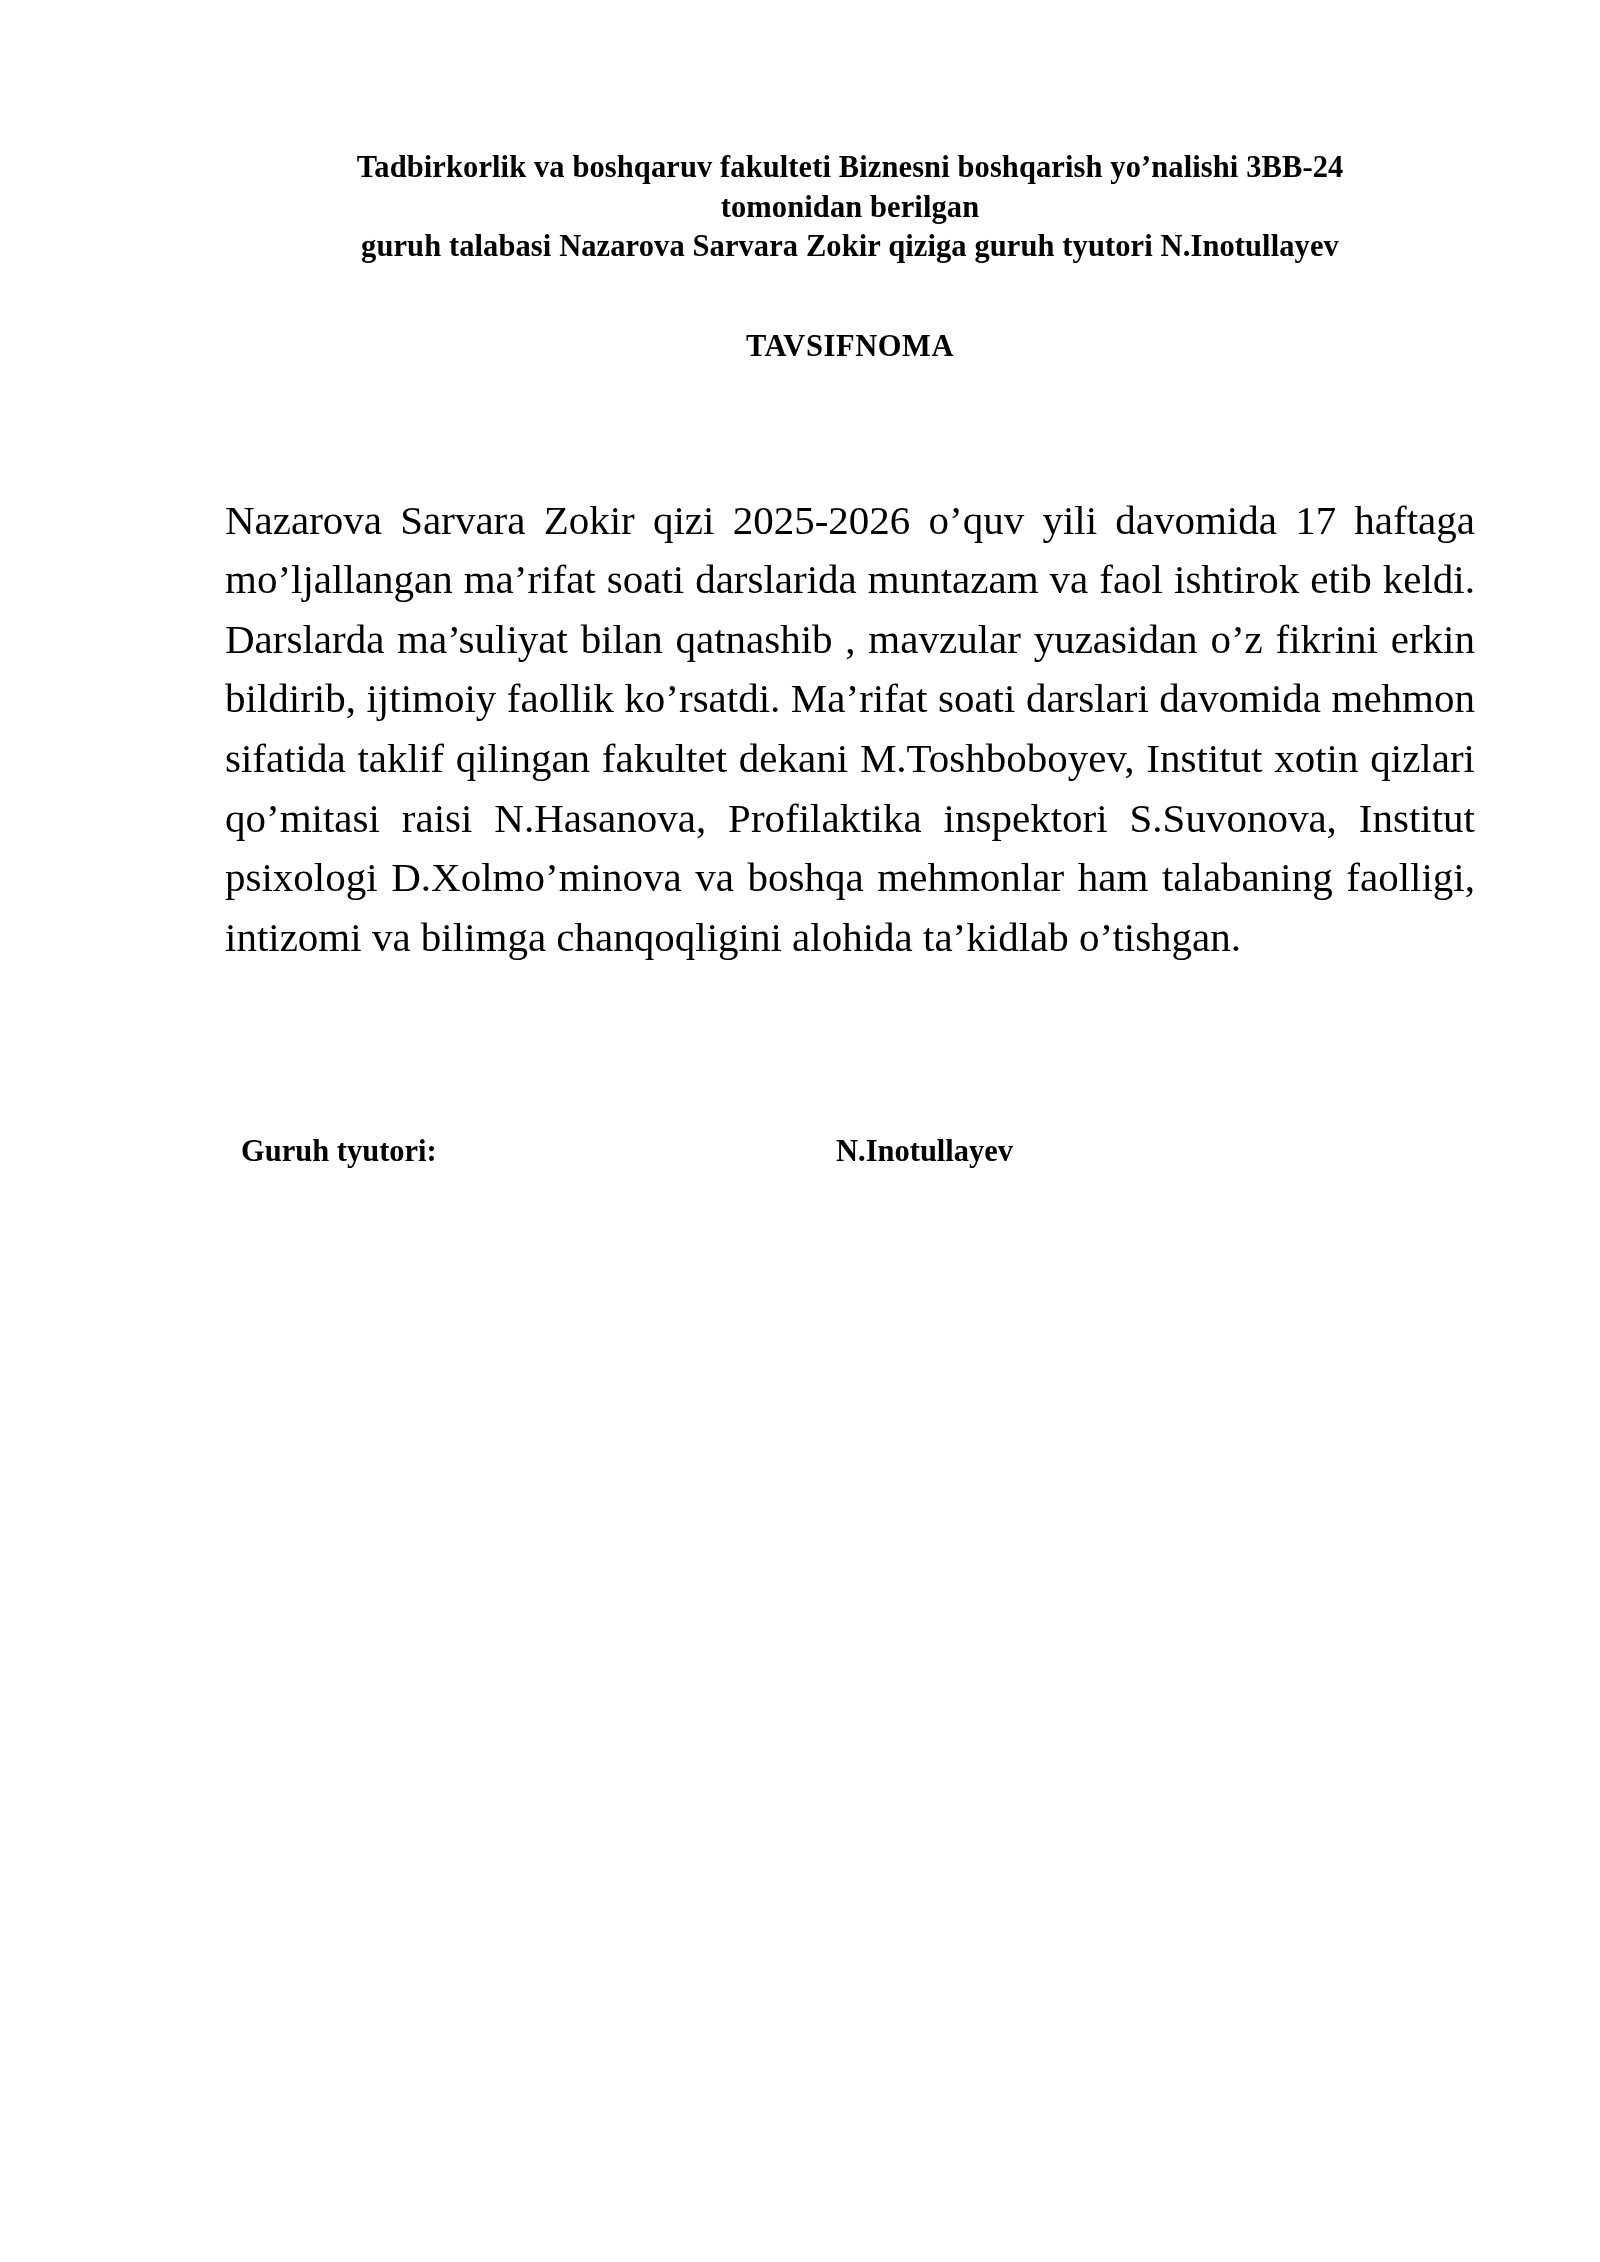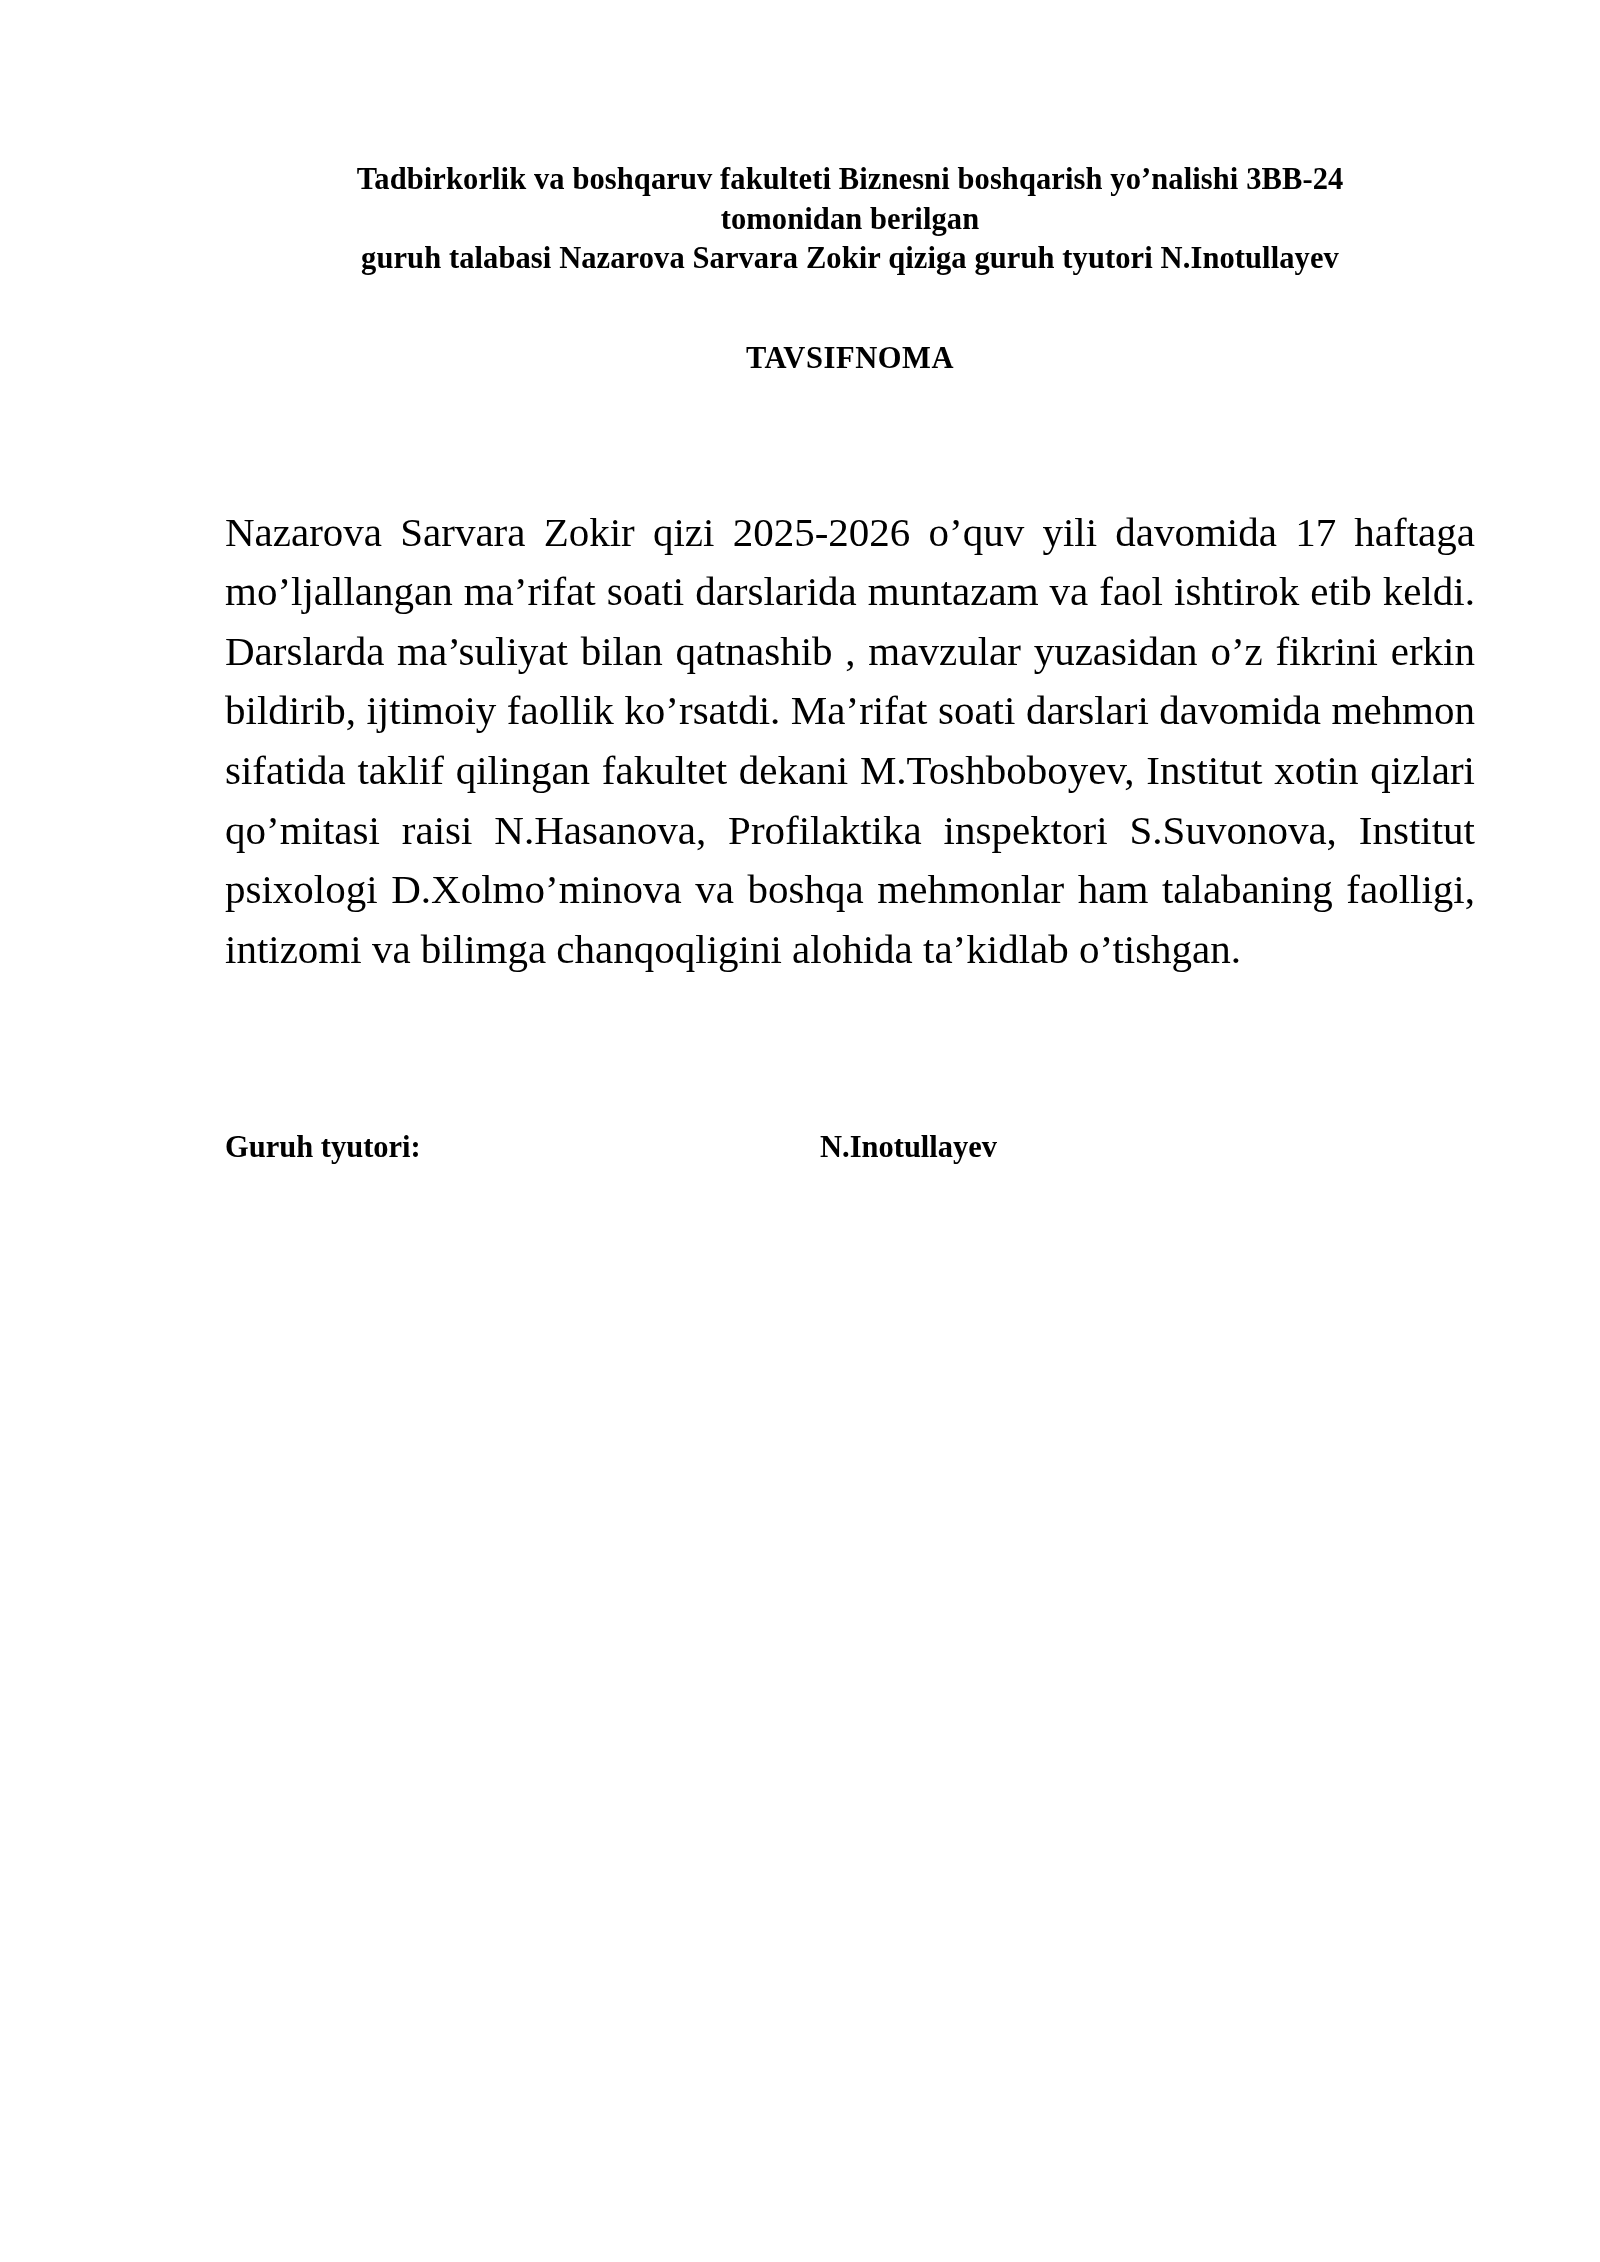--- a/index.html
+++ b/index.html
@@ -23,21 +23,21 @@
     overflow: hidden;
   }
   .content {
     position: absolute;
     left: 225px;
     top: 0;
     width: 1250px;
   }
   
   .doc-title {
-    margin: 12px;
+    margin: 0;
     padding-top: 148px;
     text-align: center;
     font-weight: bold;
     font-size: 30.5px;
     line-height: 1.30;
     letter-spacing: 0.1px;
   }
   .doc-title .tline {
     display: block;
   }
@@ -55,21 +55,21 @@
     margin: 0;
     padding-top: 107px;
     text-align: justify;
     text-justify: inter-word;
     font-size: 41px;
     line-height: 1.455;
     hyphens: none;
   }
   
   .signature-row {
-    margin: 0;
+    margin: 16px;
     padding-top: 148px;
     display: flex;
     align-items: baseline;
     font-weight: bold;
     font-size: 30.5px;
     line-height: 1.3;
   }
   .sig-left {
     width: 595px;
     flex: 0 0 595px;

